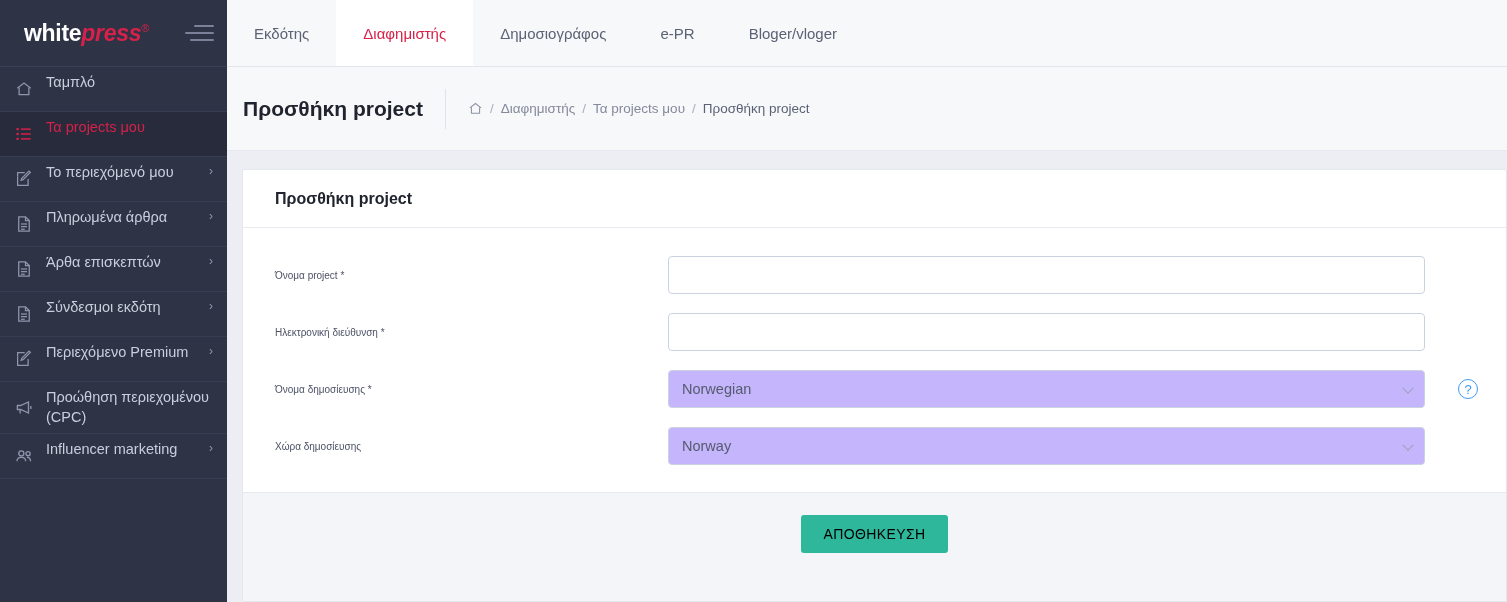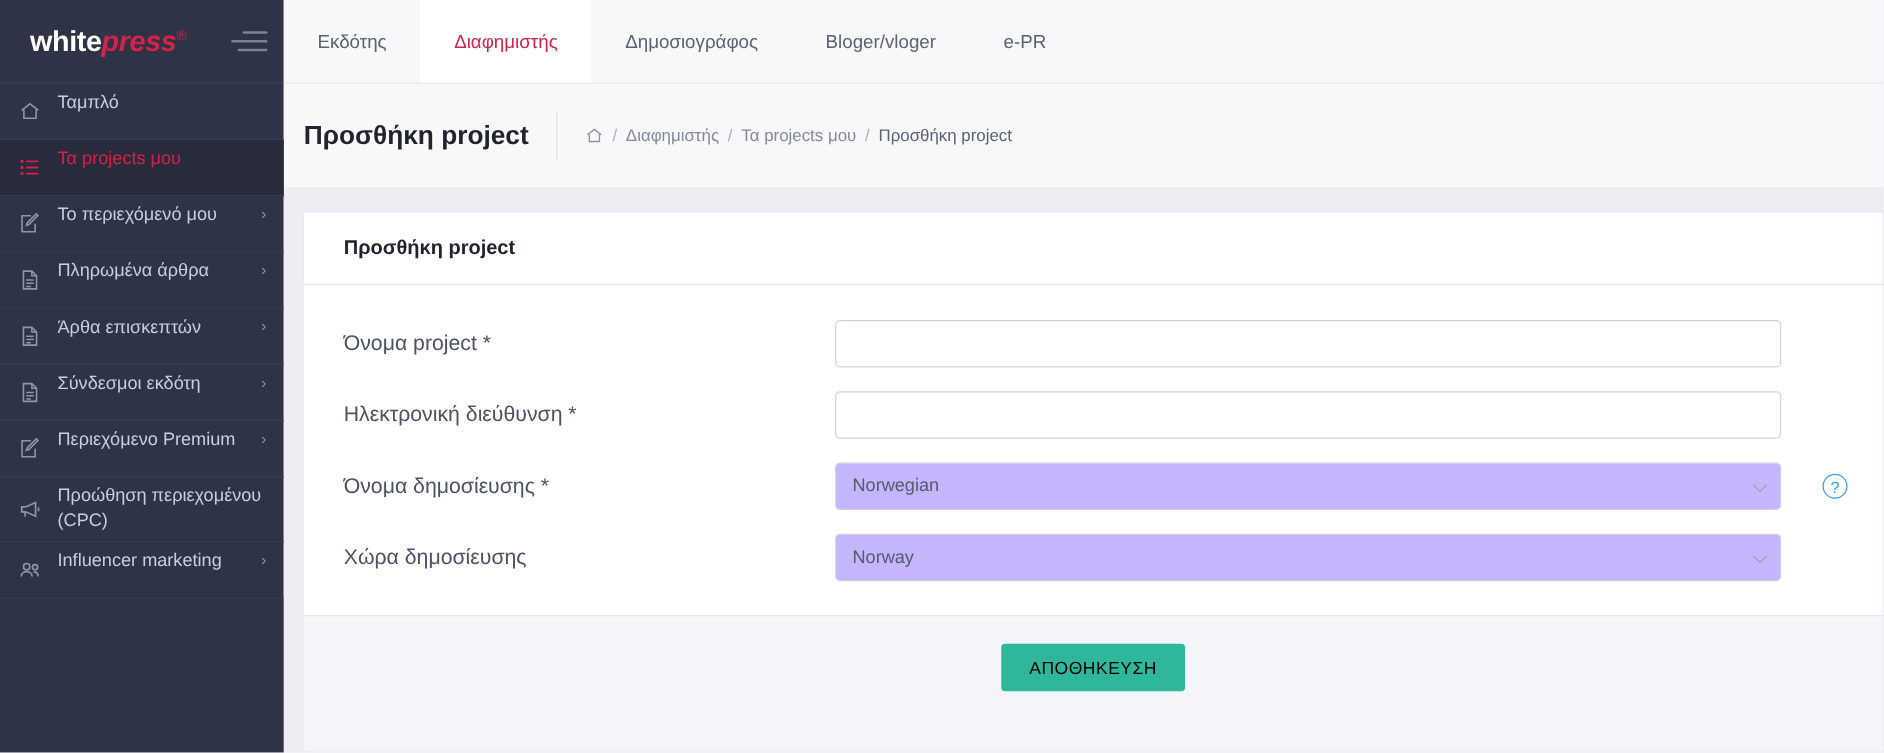--- a/index.html
+++ b/index.html
@@ -119,21 +119,21 @@
     flex: 1;
     background: #f4f5f8;
     border-top: 1px solid #e8eaf0;
     display: flex; align-items: flex-start; justify-content: center;
     padding-top: 22px;
   }
 
   .form-row { display: flex; align-items: center; margin-bottom: 19px; }
   .form-label {
     width: 393px; min-width: 393px;
-    font-size: 17px; color: #4c5265;
+    font-size: 10px; color: #4c5265;
   }
   .form-control { flex: 1; max-width: 757px; position: relative; }
   .input {
     width: 100%; height: 38px;
     border: 1px solid #ccd3e0; border-radius: 4px;
     background: #fff; padding: 0 13px;
     font-size: 14.5px; color: #3b4050;
     font-family: "Liberation Sans", sans-serif;
     outline: none;
   }
@@ -304,22 +304,22 @@
       <div class="sidebar-rest"></div>
     </nav>
   </aside>
 
   <section class="main">
 
     <div class="topbar">
       <div class="tab">Εκδότης</div>
       <div class="tab active">Διαφημιστής</div>
       <div class="tab">Δημοσιογράφος</div>
+      <div class="tab">e-PR</div>
       <div class="tab">Bloger/vloger</div>
-      <div class="tab">e-PR</div>
     </div>
 
     <div class="pagehead">
       <div class="pagetitle">Προσθήκη project</div>
       <div class="breadcrumb">
         <span>
           <svg width="15" height="15" viewBox="0 0 24 24" fill="none" stroke="#8d94a6" stroke-width="1.7">
               <path d="M3 11l9-7 9 7"></path>
               <path d="M5.5 10v9.5h13V10"></path>
             </svg>

